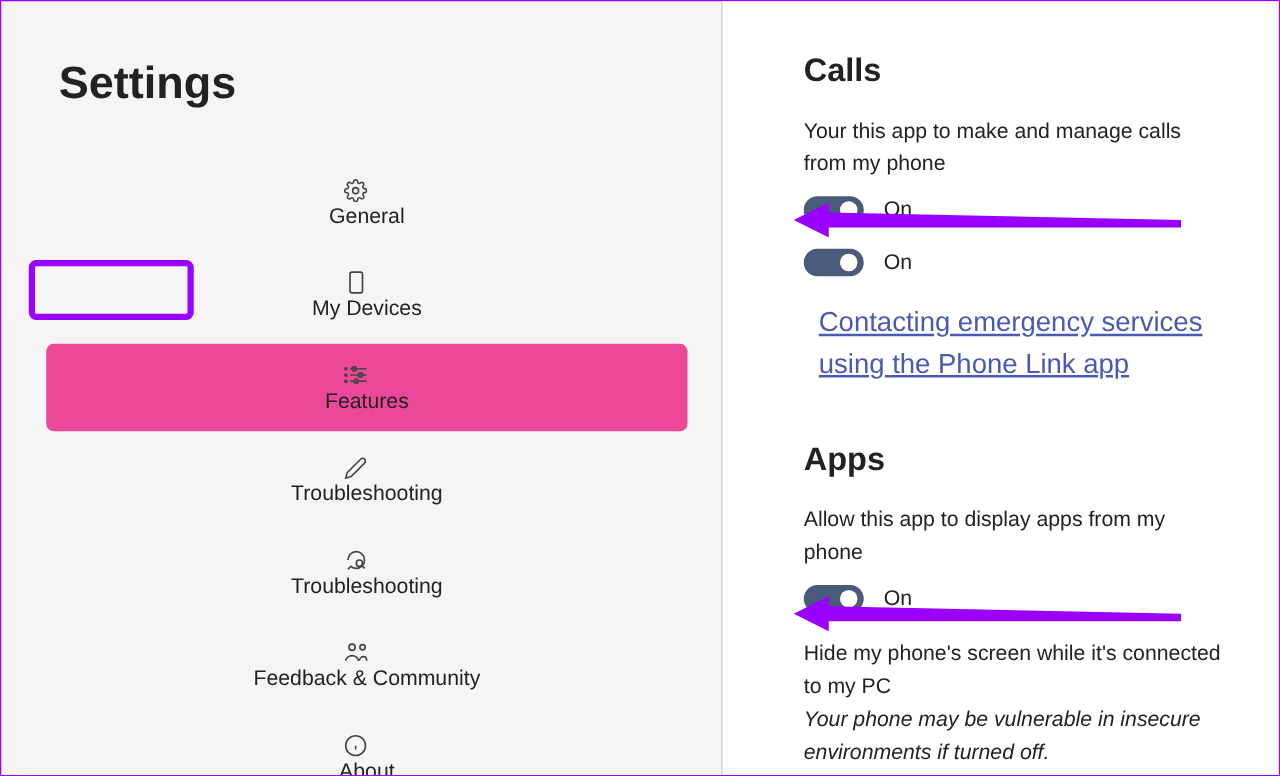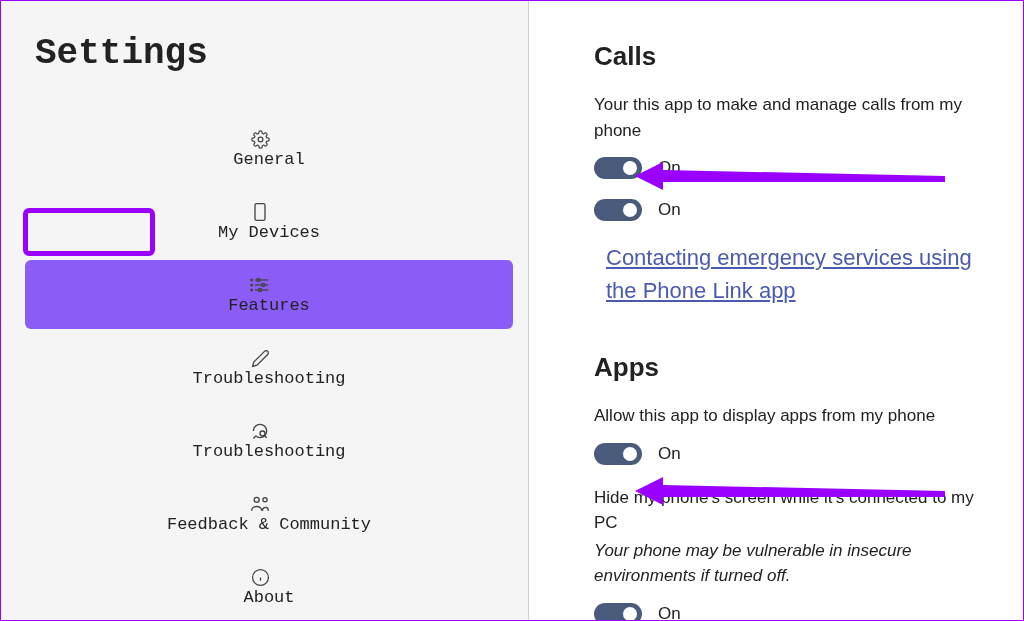--- a/index.html
+++ b/index.html
@@ -14,24 +14,23 @@
       height: 621px;
       overflow: hidden;
       position: relative;
       border: 1px solid #9a00ff;
     }
     .container {
       display: flex;
       height: 100%;
     }
     .sidebar {
-      width: 528px;
-      padding: 4px;
-      position: relative;
-      font-family: Liberation Mono, monospace;
+      width: 577px;
+      padding: 16px;
+      position: relative;
     }
     .sidebar::after {
       content: "";
       position: absolute;
       right: 0;
       top: 0;
       bottom: 0;
       width: 1px;
       background: #d0d0d0;
     }
@@ -49,21 +48,21 @@
     .nav-item {
       display: flex;
       align-items: center;
       padding: 14px 14px;
       border-radius: 6px;
       cursor: pointer;
       margin-bottom: 4px;
       flex-direction: column;
     }
     .nav-item.selected {
-      background: #8b5cf6;
+      background: #ec4899;
     }
     .nav-item .icon {
       width: 22px;
       height: 22px;
       display: inline-flex;
       align-items: center;
       justify-content: center;
       margin-right: 18px;
       color: #444;
       flex-shrink: 0;

